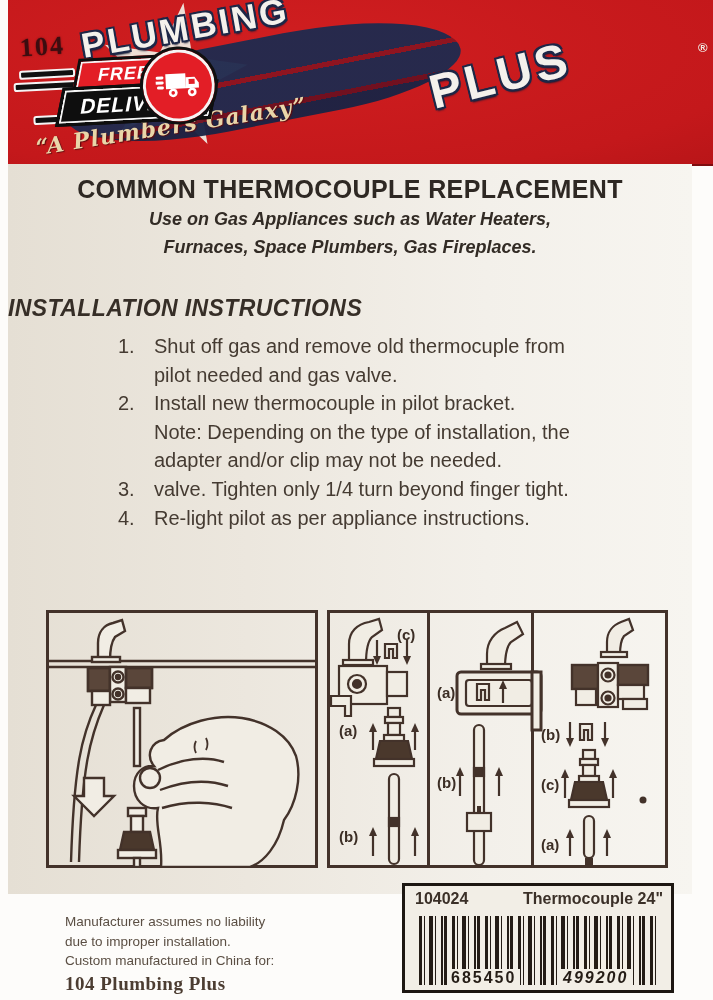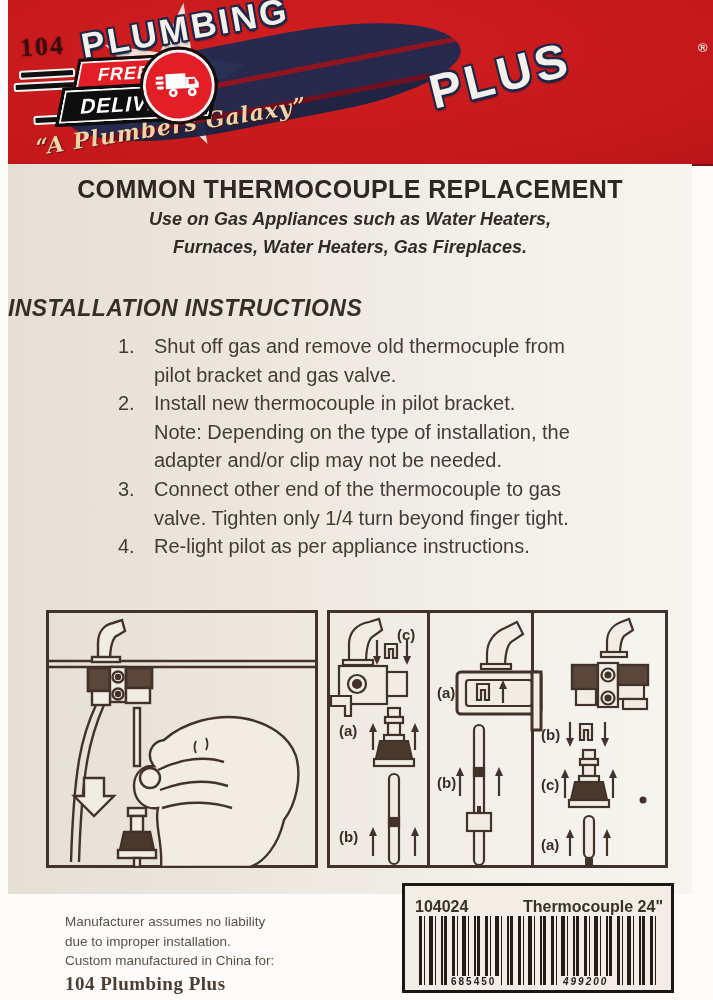--- a/index.html
+++ b/index.html
@@ -114,37 +114,37 @@
   }
   .disclaimer .co{
     font-family:Liberation Serif, serif;font-weight:bold;font-size:19px;color:#4c3d32;
     margin-top:3px;letter-spacing:.5px;
   }
   .barcode-box{
     left:394px;top:719px;width:272px;height:110px;
     background:#f2eee6;border:3px solid #1d1712;box-sizing:border-box;
   }
   .bc-toprow{
-    position:absolute;left:10px;right:8px;top:12px;display:flex;justify-content:space-between;
+    position:absolute;left:10px;right:8px;top:4px;display:flex;justify-content:space-between;
     font-size:16px;font-weight:bold;color:#3b3028;
   }
   .bars{
     position:absolute;left:14px;right:12px;top:30px;bottom:5px;
     background:
       repeating-linear-gradient(90deg,
         #241c16 0 3px, transparent 3px 5px,
         #241c16 5px 6px, transparent 6px 10px,
         #241c16 10px 14px, transparent 14px 16px,
         #241c16 16px 17px, transparent 17px 22px,
         #241c16 22px 24px, transparent 24px 25px,
         #241c16 25px 28px, transparent 28px 33px);
   }
   .bc-num{
     position:absolute;bottom:-2px;background:#f2eee6;padding:0 4px;
-    font-size:10px;font-weight:bold;color:#241c16;letter-spacing:2px;
+    font-size:16px;font-weight:bold;color:#241c16;letter-spacing:2px;
   }
   .bc-left{left:28px;}
   .bc-right{left:140px;font-style:italic;}
 </style>
 </head>
 <body>
 
 <div class="abs red-band">
   <div class="abs logo-star"></div>
   <div class="abs logo-swoosh"></div>
@@ -176,45 +176,44 @@
     </div>
   </div>
 </div>
 
 <div class="abs card">
 
   <div class="abs title">COMMON THERMOCOUPLE REPLACEMENT</div>
 
   <div class="abs subtitle">
     <span style="display:block">Use on Gas Appliances such as Water Heaters,</span>
-    <span style="display:block">Furnaces, Water Heaters, Gas Fireplaces.</span>
+    <span style="display:block">Furnaces, Space Plumbers, Gas Fireplaces.</span>
   </div>
 
   <div class="abs ii-heading">INSTALLATION INSTRUCTIONS</div>
 
   <div class="abs steps">
     <div class="step">
       <span class="n">1.</span>
       <div class="t">
         <span>Shut off gas and remove old thermocuple from</span>
-        <span>pilot bracket and gas valve.</span>
+        <span>pilot needed and gas valve.</span>
       </div>
     </div>
     <div class="step">
       <span class="n">2.</span>
       <div class="t">
         <span>Install new thermocouple in pilot bracket.</span>
         <span>Note: Depending on the type of installation, the</span>
         <span>adapter and/or clip may not be needed.</span>
       </div>
     </div>
     <div class="step">
       <span class="n">3.</span>
       <div class="t">
-        <span>Connect other end of the thermocouple to gas</span>
         <span>valve. Tighten only 1/4 turn beyond finger tight.</span>
       </div>
     </div>
     <div class="step">
       <span class="n">4.</span>
       <div class="t">
         <span>Re-light pilot as per appliance instructions.</span>
       </div>
     </div>
   </div>

